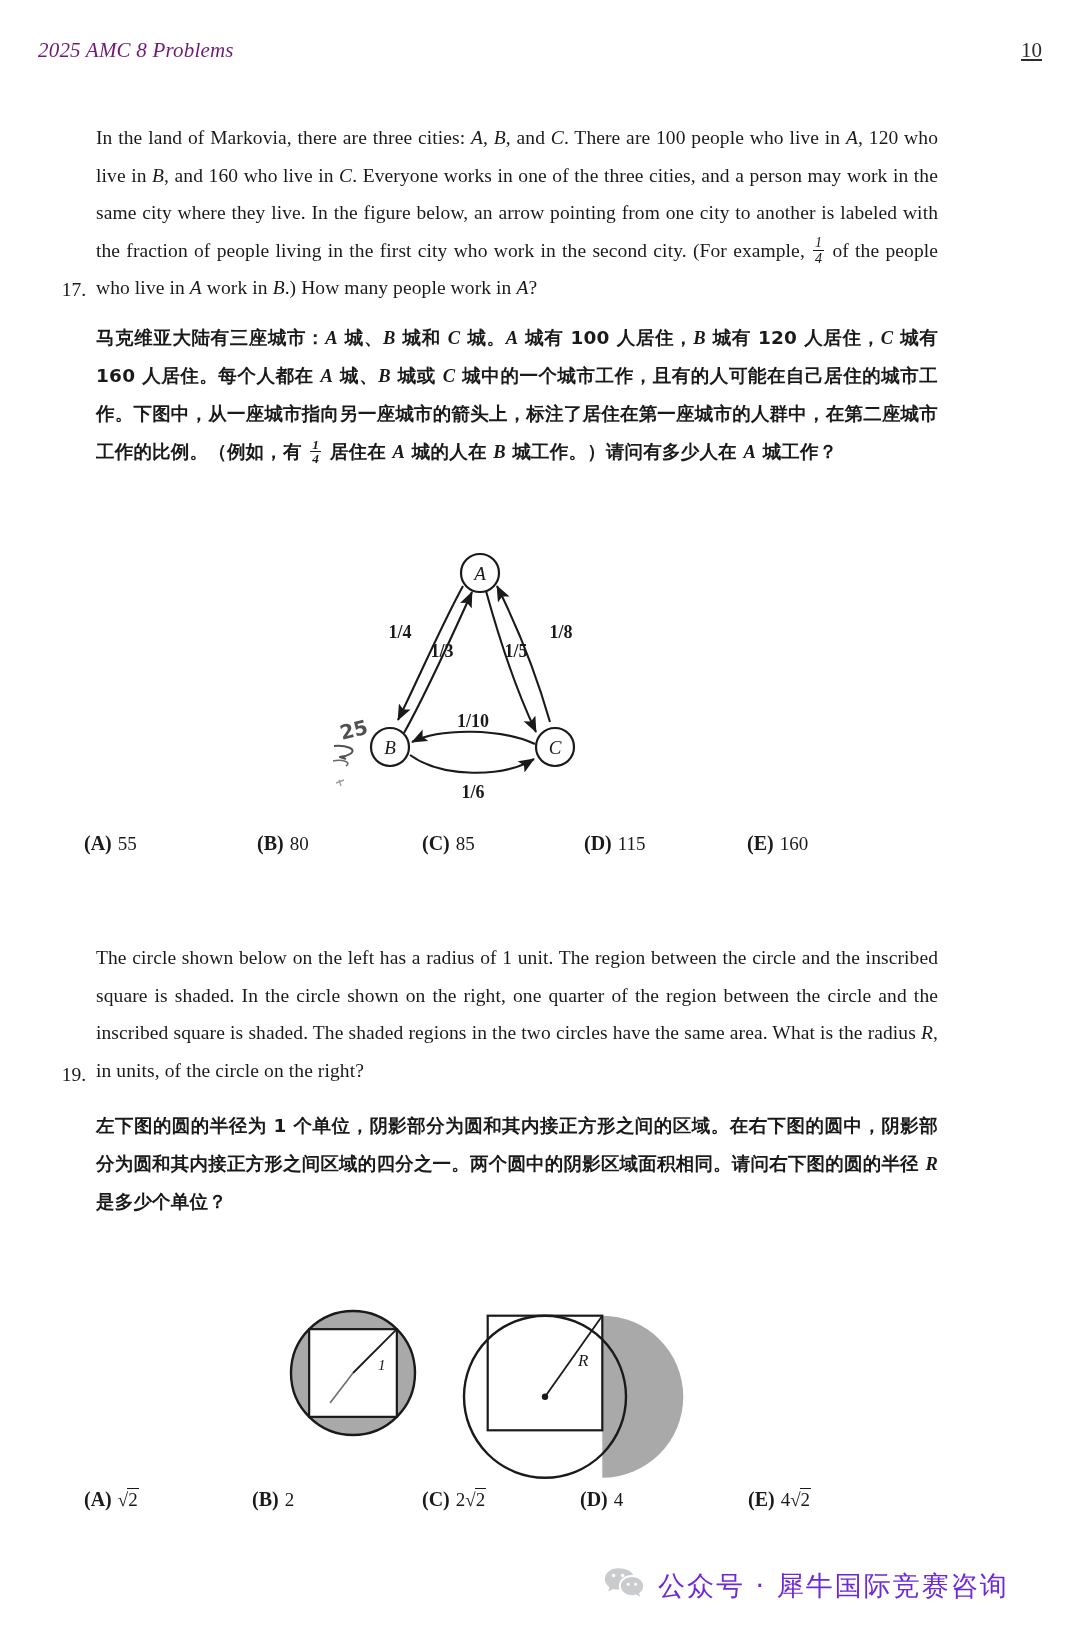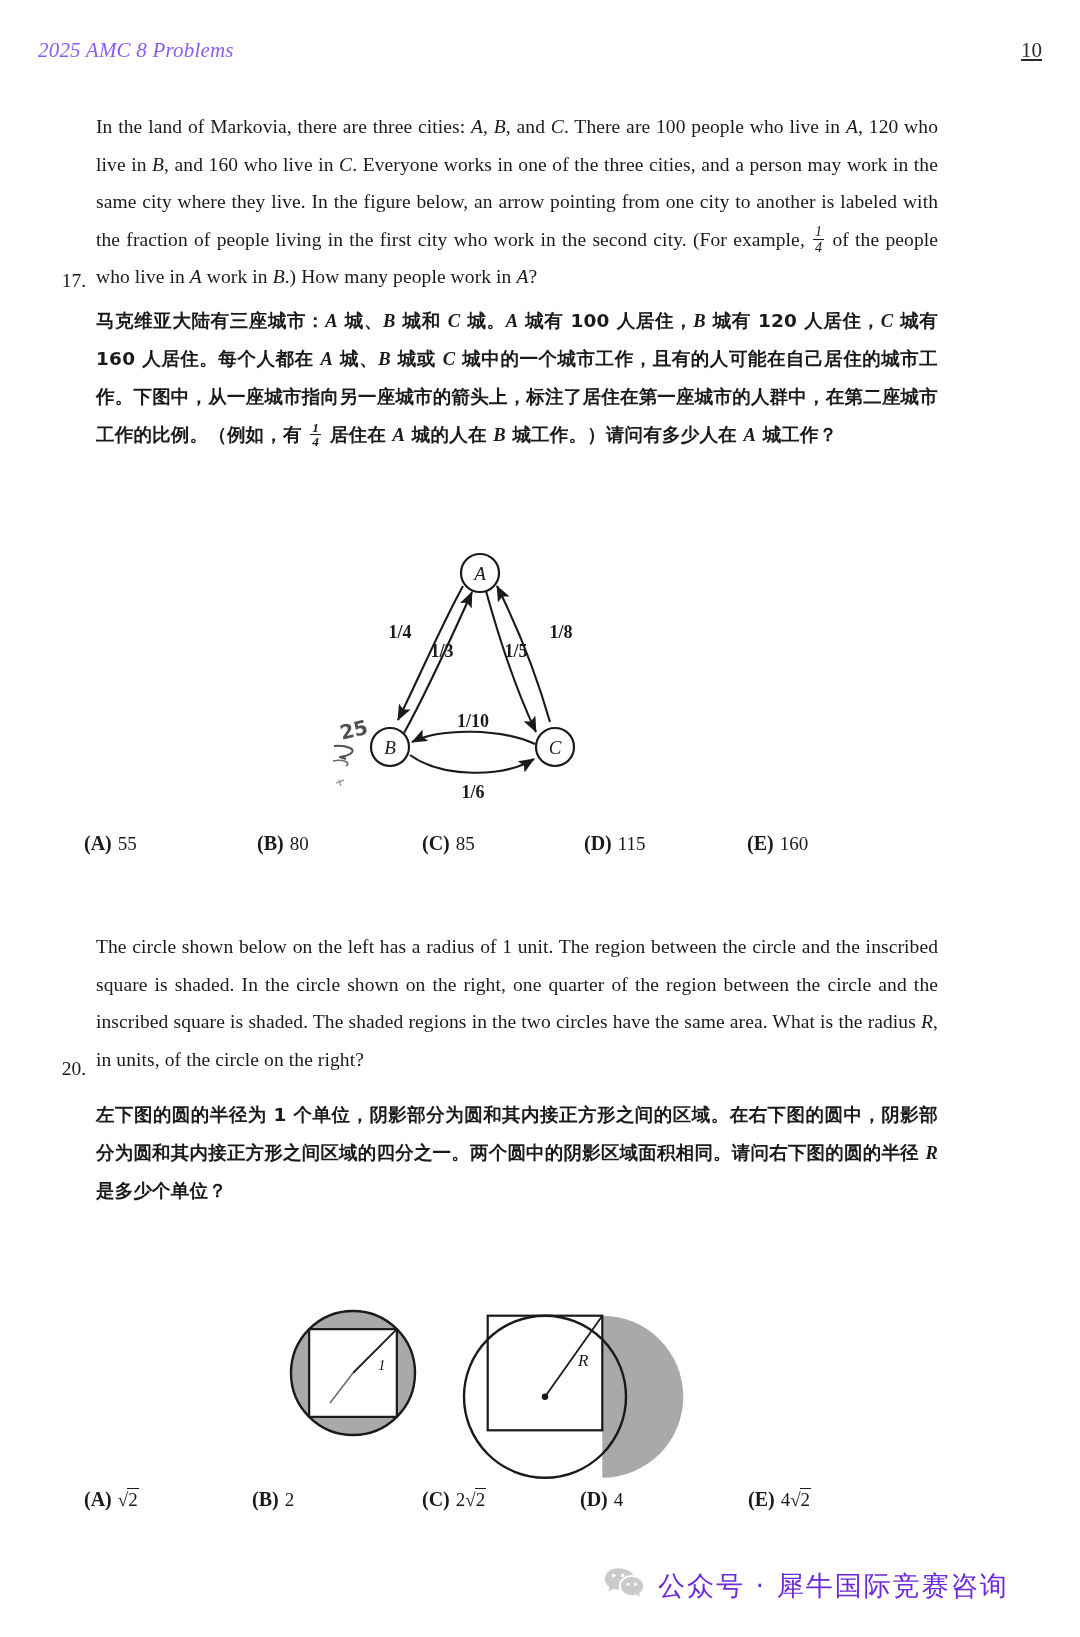--- a/index.html
+++ b/index.html
@@ -24,21 +24,21 @@
     right: 38px;
     height: 34px;
     display: flex;
     align-items: baseline;
     justify-content: space-between;
   }
   .page-header .doc-title {
     font-style: italic;
     font-size: 21px;
     letter-spacing: 0.2px;
-    color: #8b5cf6;
+    color: #701a75;
   }
   .page-header .page-number {
     font-size: 21px;
     color: #2b2b2b;
     text-decoration: underline;
   }
 
   
   .problem {
     position: absolute;
@@ -63,27 +63,28 @@
   }
   .prob-body {
     flex: 1 1 auto;
   }
   .en-text {
     font-size: 19.5px;
     line-height: 37.5px;
     text-align: justify;
     text-justify: inter-word;
     letter-spacing: 0.1px;
+    margin-top: 11px;
   }
   .zh-text {
     font-family: "DejaVu Sans", "Liberation Sans", sans-serif;
     font-size: 18.5px;
     line-height: 38px;
     text-align: justify;
-    margin-top: 6px;
+    margin-top: 12px;
     letter-spacing: 0.2px;
     font-weight: 600;
   }
   .zh-text.tight { margin-top: 18px; }
 
   i.mv { font-style: italic; font-family: "Liberation Serif", serif; }
 
   
   .frac {
     display: inline-block;
@@ -232,21 +233,21 @@
     <span class="value">115</span>
   </div>
   <div class="choice">
     <span class="letter">(E)</span>
     <span class="value">160</span>
   </div>
 </div>
 
 <div class="problem" id="problem-18">
   <div class="prob-row">
-    <div class="prob-num">20.</div>
+    <div class="prob-num">19.</div>
     <div class="prob-body">
       <div class="en-text"><span>The circle shown below on the left has a radius of 1 unit. The region between the circle and the inscribed square is shaded. In the circle shown on the right, one quarter of the region between the circle and the inscribed square is shaded. The shaded regions in the two circles have the same area. What is the radius </span><i class="mv">R</i><span>, in units, of the circle on the right?</span></div>
 
       <div class="zh-text tight"><span>左下图的圆的半径为 1 个单位，阴影部分为圆和其内接正方形之间的区域。在右下图的圆中，阴影部分为圆和其内接正方形之间区域的四分之一。两个圆中的阴影区域面积相同。请问右下图的圆的半径 </span><i class="mv">R</i><span> 是多少个单位？</span></div>
     </div>
   </div>
 </div>
 
 <div class="figure" id="figure-18">
   <svg width="430" height="230" viewBox="0 0 430 230">

